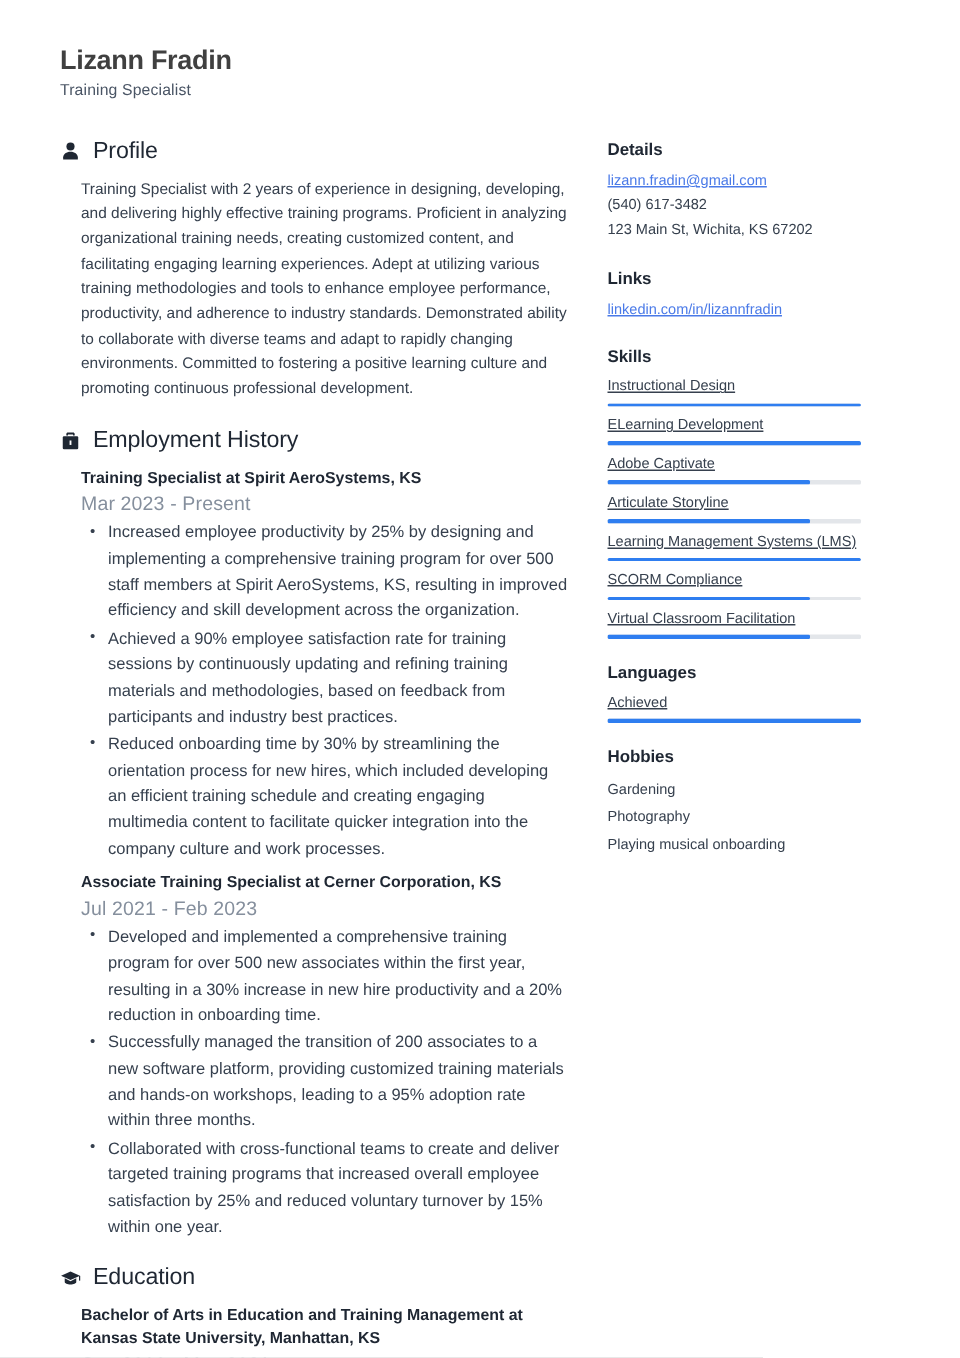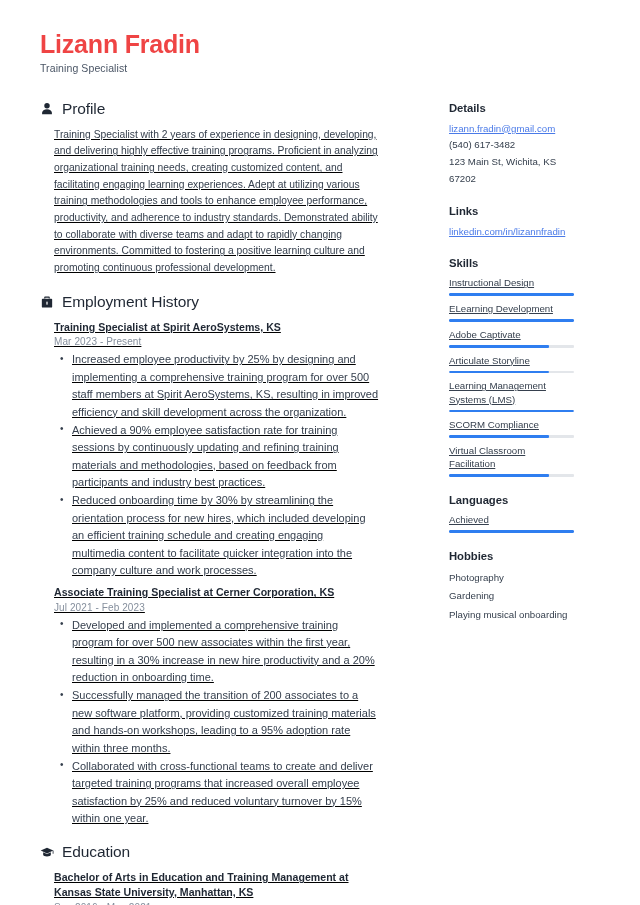--- a/index.html
+++ b/index.html
@@ -19,23 +19,23 @@
     background: #ffffff;
     overflow: hidden;
   }
   .page-inner {
     padding: 30px 40px 0 40px;
   }
 
   
   .header { margin-bottom: 26px; }
   .cand-name {
-    font-size: 25px;
+    font-size: 18px;
     font-weight: bold;
-    color: #ef4444;
+    color: #404040;
     letter-spacing: -0.2px;
     line-height: 1.15;
     margin: 0 0 3px 0;
   }
   .cand-title {
     font-size: 10.5px;
     color: #4a5565;
     margin: 0;
     letter-spacing: 0.1px;
   }
@@ -73,40 +73,40 @@
     justify-content: center;
     color: #1f2733;
   }
   .section-icon svg { display: block; }
   .section-title {
     font-size: 15.5px;
     font-weight: normal;
     color: #1f2733;
     letter-spacing: -0.1px;
   }
-  .section-body { padding-left: 14px; text-decoration: underline; }
+  .section-body { padding-left: 14px; }
 
   .para {
     font-size: 10.3px;
     line-height: 1.62;
     color: #36404e;
     margin: 0;
     text-align: left;
   }
 
   .entry { margin-bottom: 6px; }
   .entry-title {
     font-size: 10.6px;
     font-weight: bold;
     color: #1f2733;
     line-height: 1.38;
     margin: 0 0 2px 0;
   }
   .entry-date {
-    font-size: 10px;
+    font-size: 13px;
     color: #858f9d;
     margin: 0 0 4px 0;
     letter-spacing: 0.1px;
   }
   .entry-desc {
     font-size: 10.3px;
     line-height: 1.62;
     color: #36404e;
     margin: 0;
   }
@@ -126,21 +126,21 @@
   ul.bullets li::before {
     content: "\2022";
     position: absolute;
     left: -10px;
     top: -0.5px;
     color: #36404e;
     font-size: 10px;
   }
 
   
-  .side-block { margin-bottom: 17px; margin-left: 44px; }
+  .side-block { margin-bottom: 17px; }
   .side-title {
     font-size: 11.3px;
     font-weight: bold;
     color: #1f2733;
     margin: 0 0 7px 0;
     letter-spacing: -0.05px;
   }
   .side-line {
     font-size: 9.7px;
     line-height: 1.72;
@@ -336,21 +336,21 @@
           <div class="bar-item">
             <div class="bar-label">Achieved</div>
             <div class="bar-track">
               <div class="bar-fill" style="width: 100%; background: rgb(47, 126, 240);"></div>
             </div>
           </div>
         </div>
 
         <div class="side-block">
           <p class="side-title">Hobbies</p>
+          <div class="hobby-line">Gardening</div>
           <div class="hobby-line">Photography</div>
-          <div class="hobby-line">Gardening</div>
           <div class="hobby-line">Playing musical onboarding</div>
         </div>
 
       </div>
     </div>
   </div>
 </div>
 
 </body></html>

